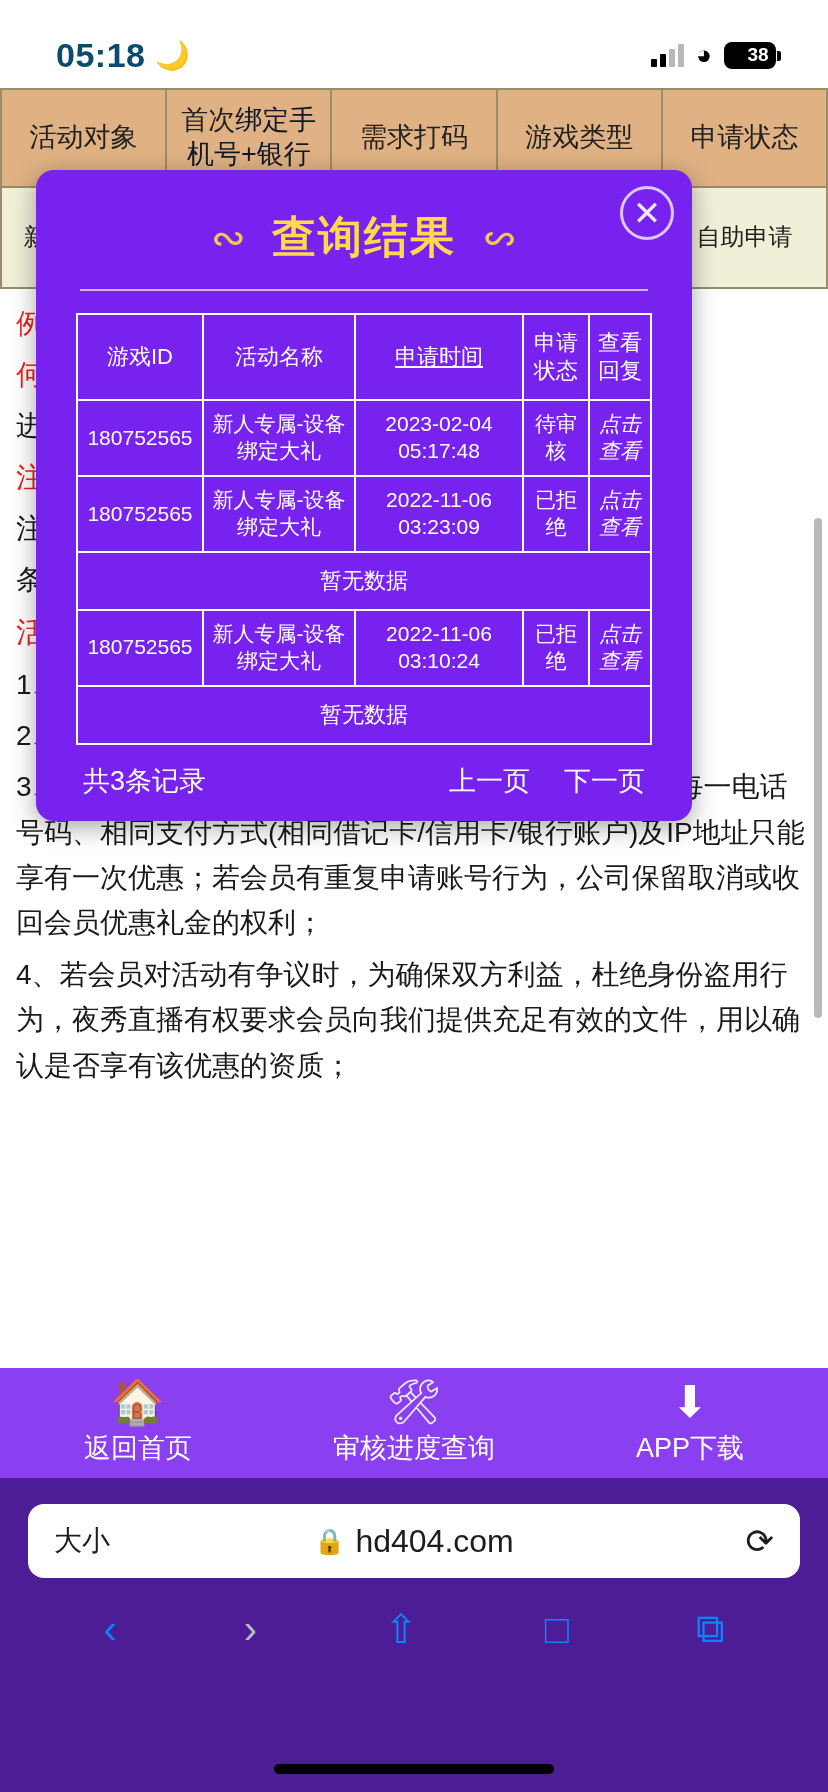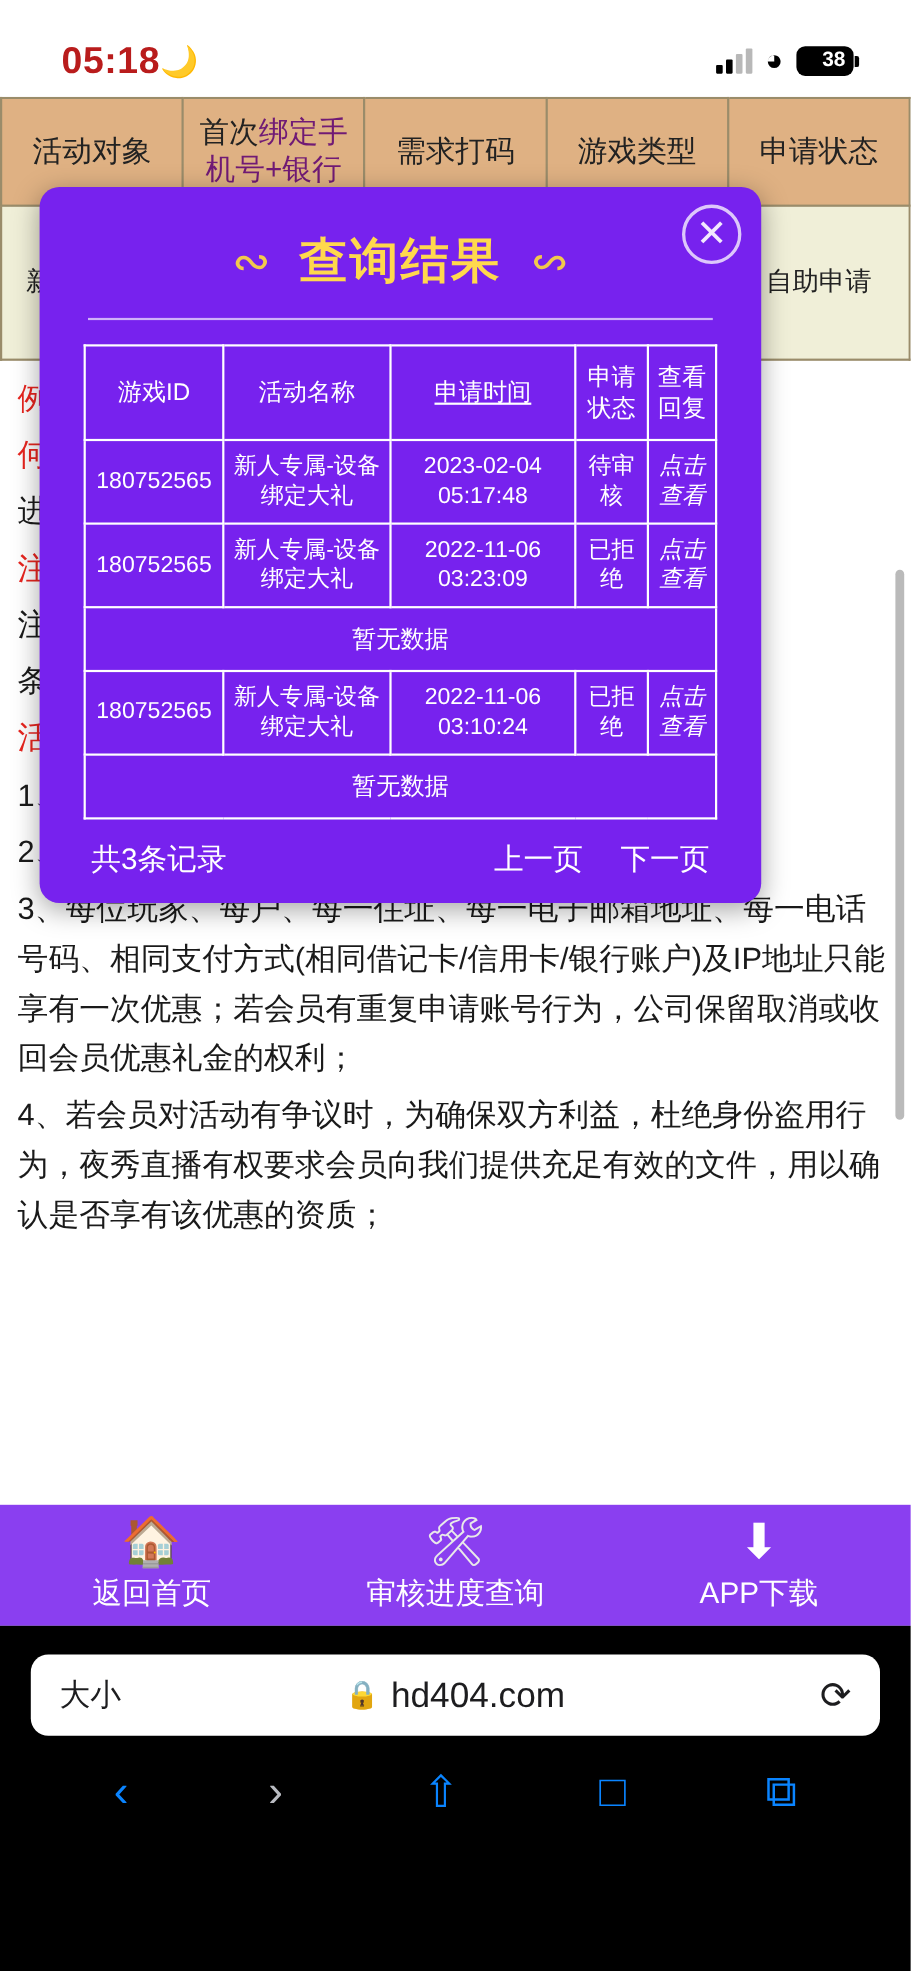--- a/index.html
+++ b/index.html
@@ -12,23 +12,23 @@
   body { position: relative; }
 
   
   .statusbar {
     height: 88px;
     display: flex; align-items: center; justify-content: space-between;
     padding: 22px 52px 0 56px;
     background: #ffffff;
   }
   .status-time {
-    font-size: 34px; font-weight: 600; color: #b91c1c;
+    font-size: 34px; font-weight: 600; color: #0c4a6e;
     letter-spacing: 0.5px;
-    display: flex; align-items: center; 
+    display: flex; align-items: center; gap: 10px;
   }
   .moon-icon { font-size: 28px; }
   .status-right { display: flex; align-items: center; gap: 12px; }
   .sig { display: flex; align-items: flex-end; gap: 3px; height: 24px; }
   .sig i { display: block; width: 6px; background: #000; border-radius: 1px; }
   .sig i:nth-child(1){ height: 8px; }
   .sig i:nth-child(2){ height: 13px; }
   .sig i:nth-child(3){ height: 18px; background:#b8b8b8; }
   .sig i:nth-child(4){ height: 23px; background:#b8b8b8; }
   .wifi { font-size: 27px; color: #000; line-height: 1; }
@@ -60,22 +60,22 @@
   .info-table td {
     border: 2px solid #9a8c6a;
     text-align: center;
     vertical-align: middle;
     font-size: 27px;
     color: #222;
     padding: 14px 4px;
     line-height: 1.25;
   }
   .info-table tr.head td { background: #dfb183; height: 92px; font-weight: 500; }
-  .info-table tr.body td { background: #f0efd8; height: 140px; font-size: 24px; }
-  .hl-red { color: #701a75; }
+  .info-table tr.body td { background: #f0efd8; height: 101px; font-size: 24px; }
+  .hl-red { color: #0f172a; }
 
   .body-text {
     padding: 6px 16px 0 16px;
     font-size: 28px;
     color: #1a1a1a;
     line-height: 1.62;
   }
   .body-text p { margin: 6px 0; }
   .red { color: #e8251f; }
   .sect-title { color: #e8251f; font-size: 29px; margin: 14px 0 6px; }
@@ -159,21 +159,21 @@
     gap: 6px; color: #ffffff; font-size: 27px;
   }
   .appnav-icon { font-size: 44px; line-height: 1; }
   .ico-home { color: #ffffff; }
   .ico-wrench { color: #e9e9e9; }
   .ico-download { color: #ffffff; }
 
   
   .browser {
     position: absolute; left: 0; right: 0; bottom: 0; height: 314px;
-    background: #000000;
+    background: #4c1d95;
   }
   .urlbar-wrap {
     margin: 26px 28px 0 28px;
     height: 74px;
     background: #ffffff;
     border-radius: 16px;
     display: flex; align-items: center;
     padding: 0 26px;
     position: relative;
   }

